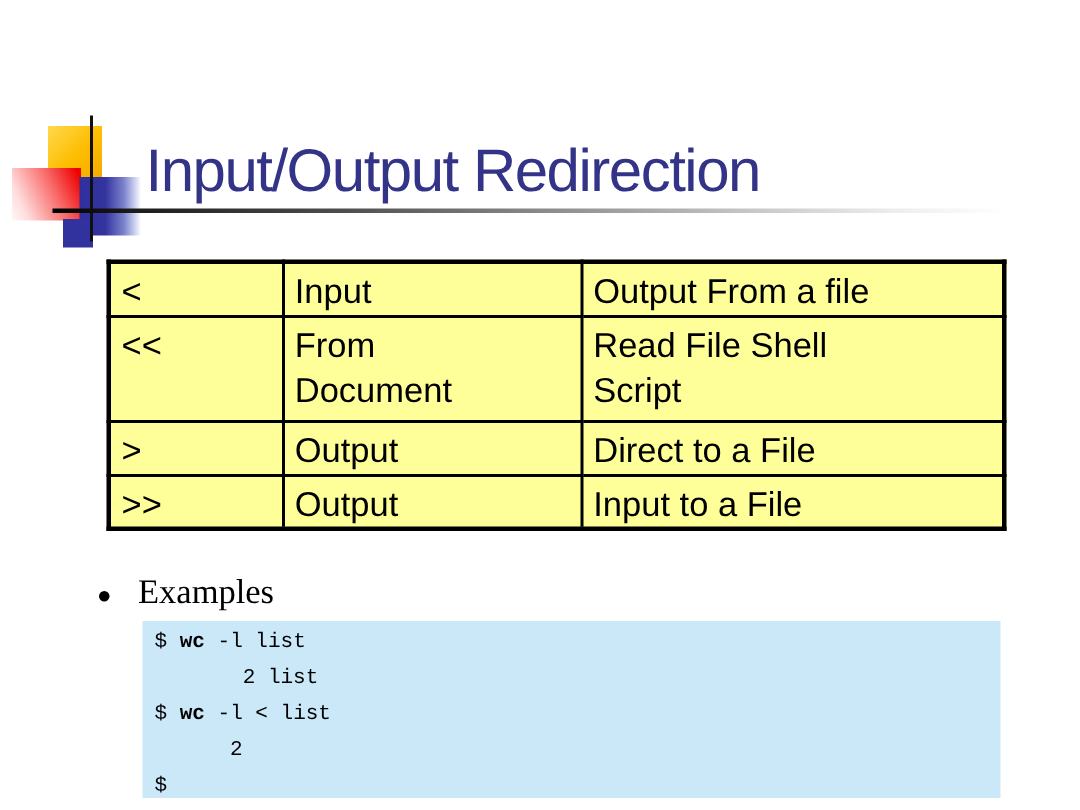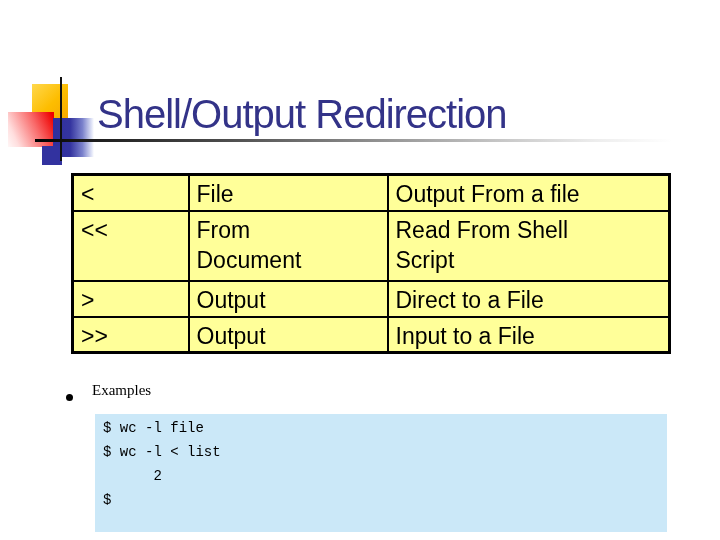--- a/index.html
+++ b/index.html
@@ -77,84 +77,85 @@
 
   
   .bullet-dot {
     position: absolute; left: 66px; top: 394px;
     width: 7px; height: 7px; border-radius: 50%;
     background: #000000;
   }
   .bullet-label {
     position: absolute; left: 92px; top: 382px;
     font-family: "Liberation Serif", serif;
-    font-size: 15px; color: #000000;
+    font-size: 23px; color: #000000;
   }
 
   
   .code-block {
     position: absolute; left: 95px; top: 414px;
     width: 564px; height: 116px;
     background: #cbe8f8;
     padding: 2px 0 0 8px;
     overflow: hidden;
     font-family: "Liberation Mono", monospace;
     font-size: 14px; line-height: 24px;
     color: #000000;
   }
   .code-line { white-space: pre; }
-  .code-line b { font-weight: normal; }
+  .code-line b { font-weight: bold; }
 </style>
 </head>
 <body>
 
 <div class="deco sq-yellow"></div>
 <div class="deco sq-red"></div>
 <div class="deco sq-blue"></div>
 <div class="deco sq-blue-small"></div>
 <div class="deco v-line"></div>
 <div class="deco title-underline"></div>
 
-<div class="slide-title">Shell/Output Redirection</div>
+<div class="slide-title">Input/Output Redirection</div>
 
 <div class="tbl-wrap">
   <table class="redir">
     <colgroup>
         <col class="c1">
         <col class="c2">
         <col class="c3">
       </colgroup>
     <tbody>
         <tr class="r1">
       <td>&lt;</td>
-      <td>File</td>
+      <td>Input</td>
       <td>Output From a file</td>
     </tr>
     <tr class="r2">
       <td>&lt;&lt;</td>
       <td>From
 Document</td>
-      <td>Read From Shell
+      <td>Read File Shell
 Script</td>
     </tr>
     <tr class="r3">
       <td>&gt;</td>
       <td>Output</td>
       <td>Direct to a File</td>
     </tr>
     <tr class="r4">
       <td>&gt;&gt;</td>
       <td>Output</td>
       <td>Input to a File</td>
     </tr>
   </tbody>
     </table>
 </div>
 
 <div class="bullet-dot"></div>
 <div class="bullet-label">Examples</div>
 
 <div class="code-block">
-  <div class="code-line"><span>$ </span><b>wc</b><span> -l file</span></div>
+  <div class="code-line"><span>$ </span><b>wc</b><span> -l list</span></div>
+  <div class="code-line"><span>       2 list</span><b></b><span></span></div>
   <div class="code-line"><span>$ </span><b>wc</b><span> -l &lt; list</span></div>
   <div class="code-line"><span>      2</span><b></b><span></span></div>
   <div class="code-line"><span>$</span><b></b><span></span></div>
 </div>
 
 </body></html>

